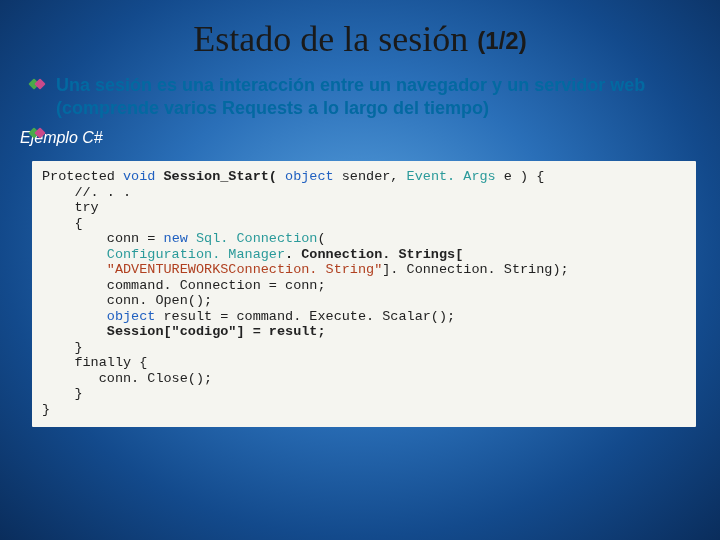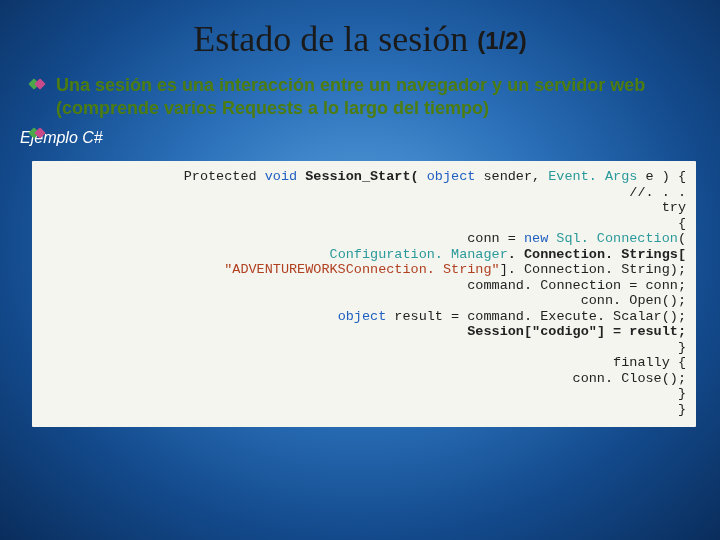--- a/index.html
+++ b/index.html
@@ -32,21 +32,21 @@
     vertical-align: 2px;
   }
   .bullets {
     list-style: none;
     padding: 0 12px 0 20px;
     margin-bottom: 10px;
   }
   .bullets li {
     position: relative;
     padding-left: 26px;
-    color: #4d7c0f;
+    color: #0369a1;
     font-size: 18px;
     font-weight: 700;
     line-height: 1.25;
     margin-bottom: 4px;
   }
   .bullet-icon {
     position: absolute;
     left: 0;
     top: 5px;
     width: 16px;
@@ -79,21 +79,20 @@
   .code-box {
     background: #f5f5f0;
     margin: 0 14px 0 22px;
     padding: 8px 10px 10px 10px;
     font-family: "Courier New", monospace;
     font-size: 13.5px;
     line-height: 1.15;
     color: #222;
     white-space: pre;
     border-radius: 1px;
-    text-align: right;
   }
   .kw   { color: #2060c0; }
   .type { color: #2a9a9a; }
   .str  { color: #b04020; }
 </style>
 </head>
 <body>
 
 <div class="slide">
 

